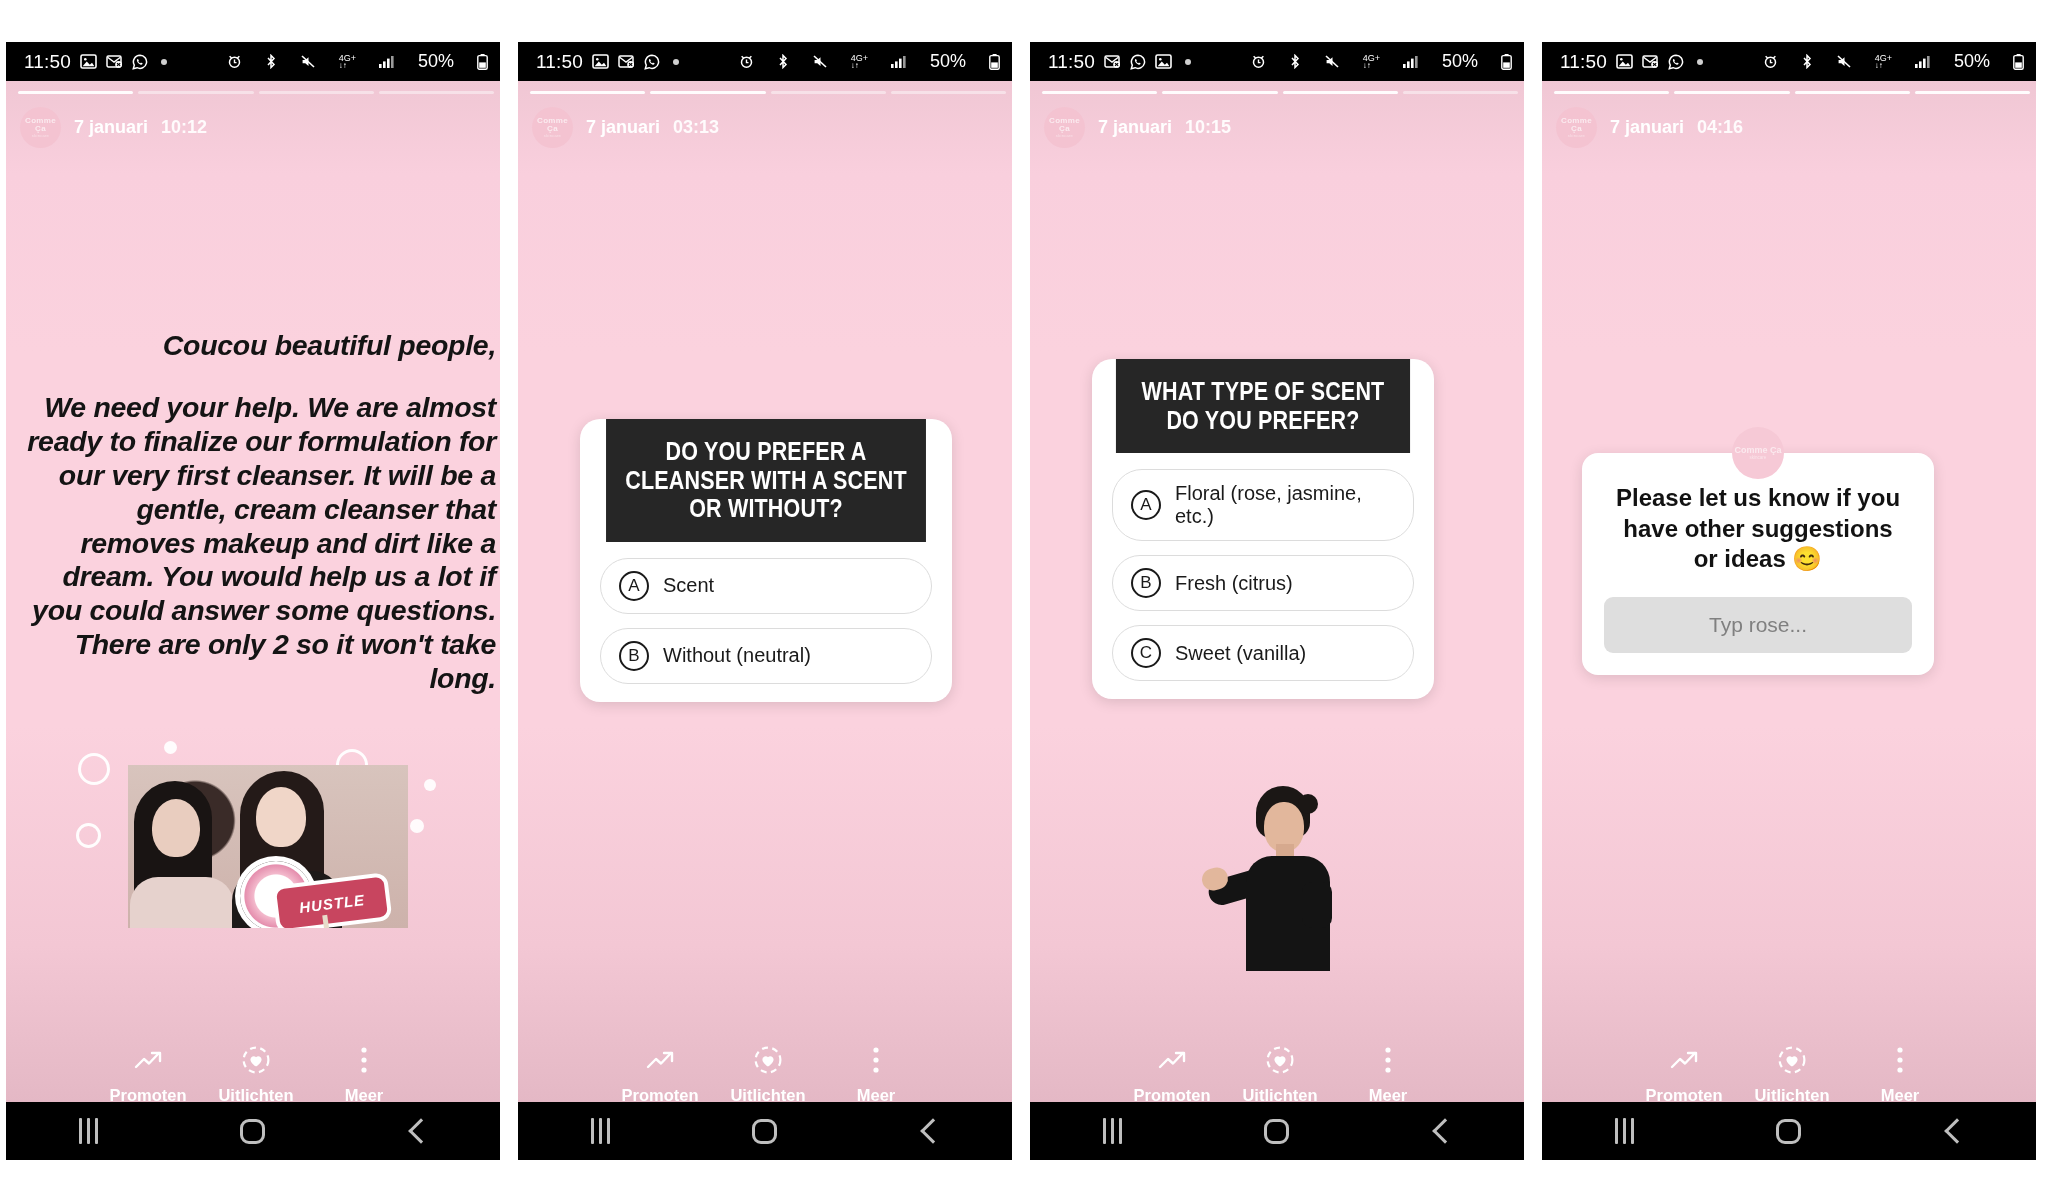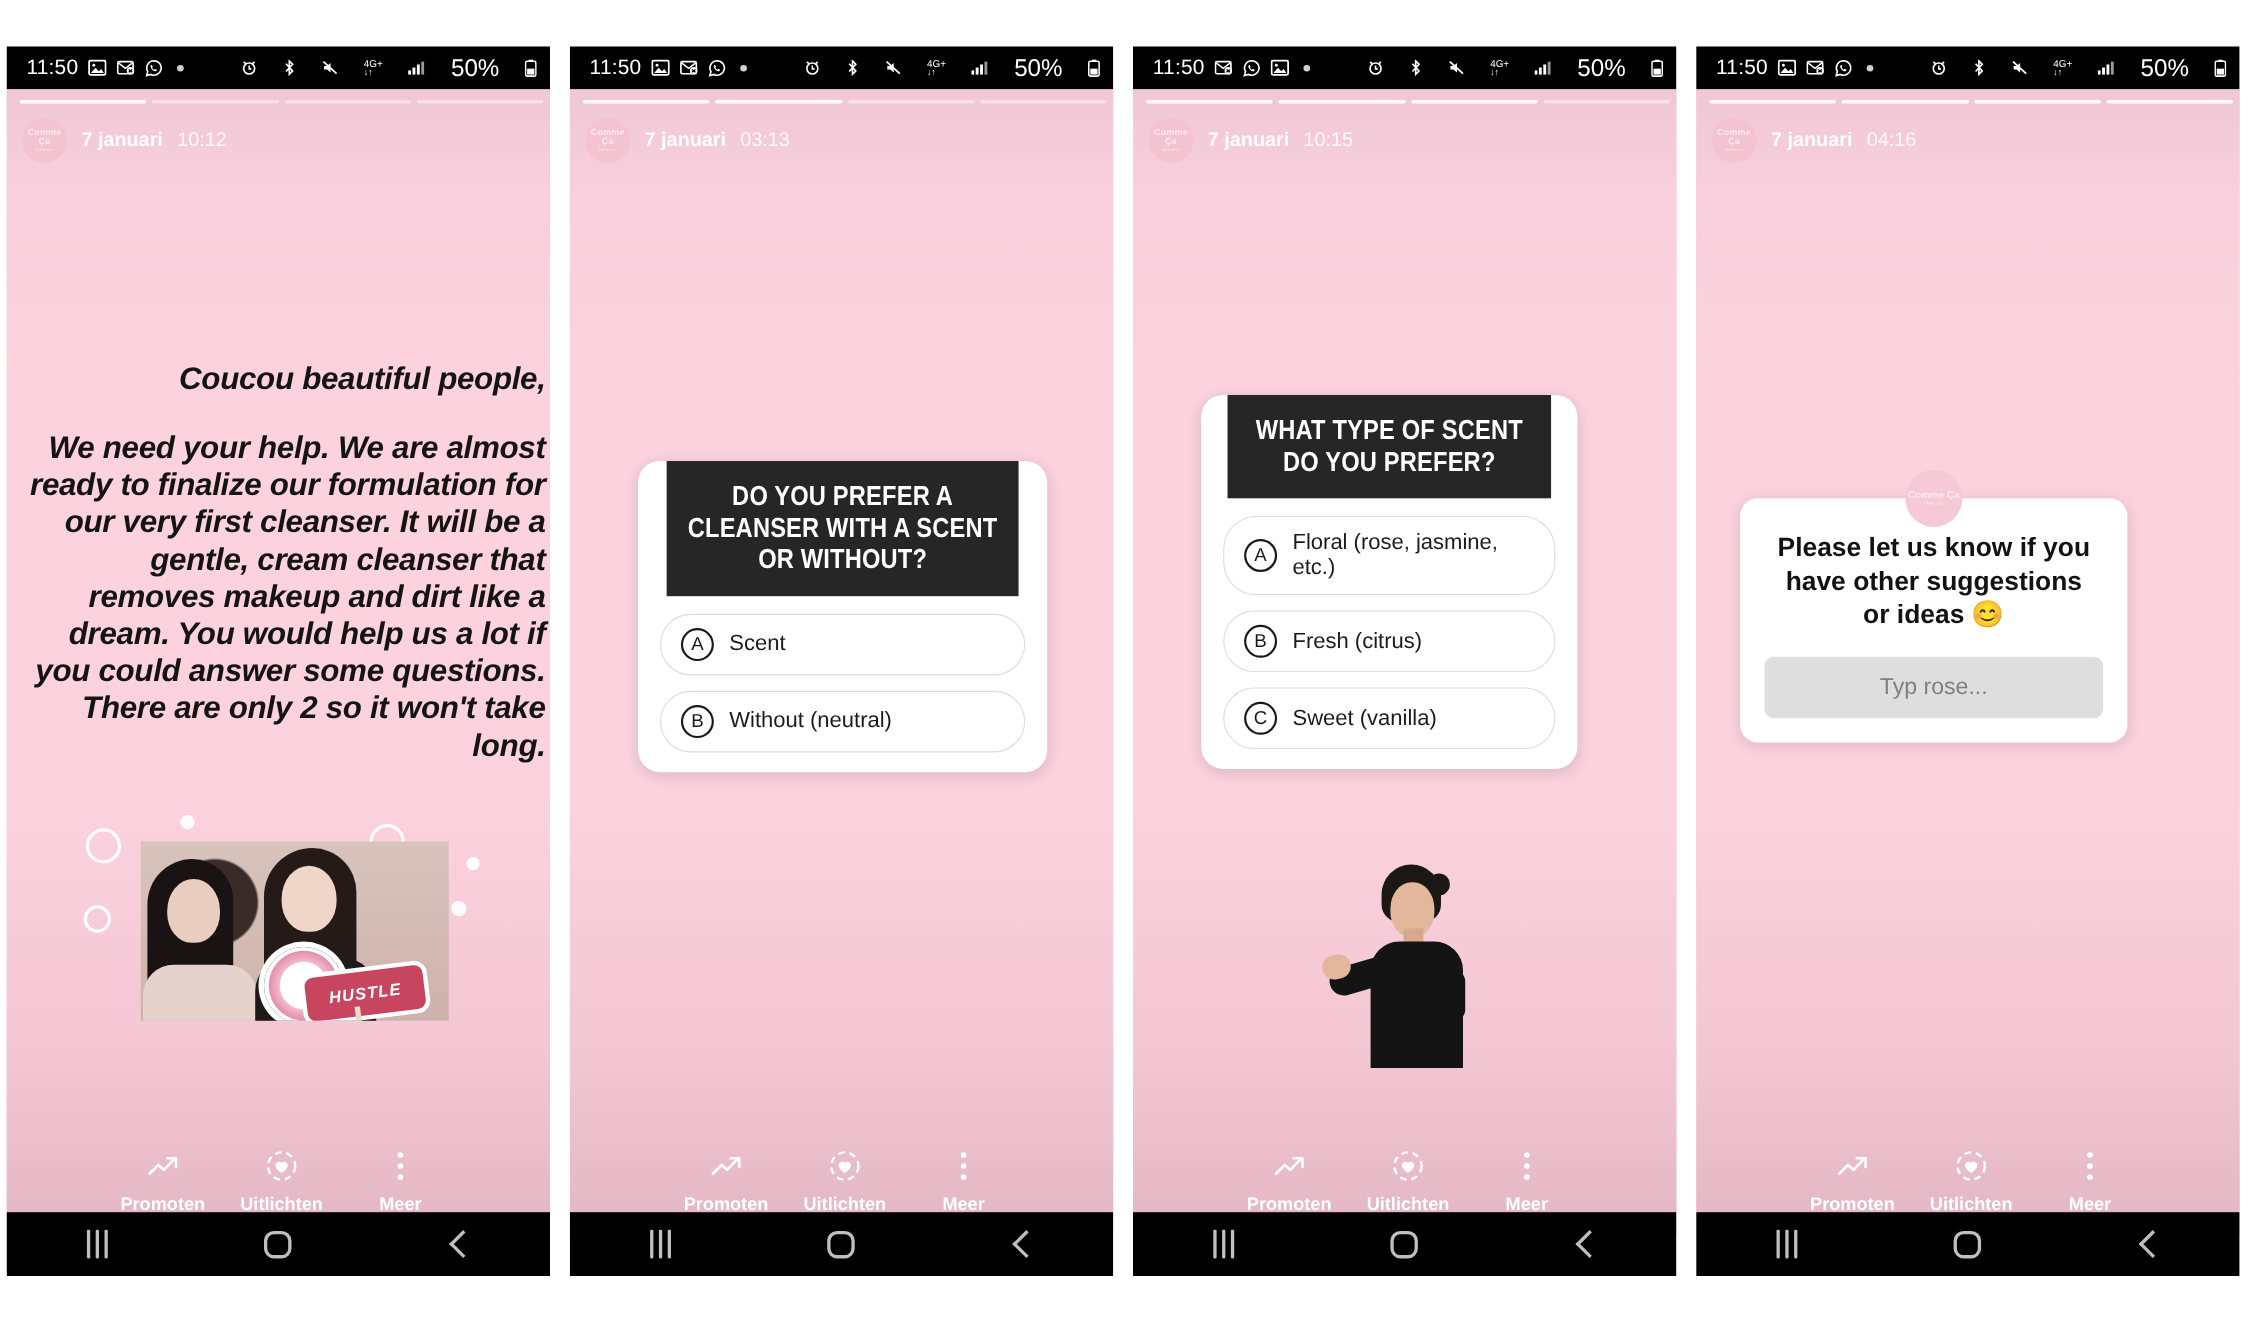--- a/index.html
+++ b/index.html
@@ -59,21 +59,21 @@
   .sb-time { font-size: 19px; letter-spacing: .2px; }
   .sb-right { display: flex; align-items: center; gap: 23px; }
   .sb-icon { display: inline-flex; align-items: center; justify-content: center; }
   .sb-icon svg { display: block; }
   .sb-dot {
     width: 6px; height: 6px; border-radius: 50%;
     background: #d0d0d0; display: inline-block; margin-left: 4px;
   }
   .sb-4g { font-size: 9px; line-height: 8px; text-align: left; }
   .sb-4g small { display:block; font-size:8px; }
-  .sb-batt { font-size: 22px; margin-left: 1px; letter-spacing: 0; }
+  .sb-batt { font-size: 18px; margin-left: 1px; letter-spacing: 0; }
 
   
   .story {
     position: absolute;
     left: 0; top: 39px;
     width: 500px;
     height: 1042px;
     background: linear-gradient(180deg,
        #f0c7d4 0%,
        #f9cfdd 9%,
@@ -110,21 +110,21 @@
   }
   .avatar .logo-a {
     font-size: 8px; color: rgba(255,255,255,0.65); font-weight: 700;
     letter-spacing: .3px; text-align: center; line-height: 8px;
   }
   .avatar .logo-b {
     font-size: 4px; color: rgba(255,255,255,0.5); letter-spacing: .3px;
     text-align: center; display:block;
   }
   .story-date { color: #ffffff; font-size: 18px; font-weight: 700; }
-  .story-time { color: rgba(255,255,255,0.92); font-size: 18px; font-weight: 400; }
+  .story-time { color: rgba(255,255,255,0.92); font-size: 18px; font-weight: 700; }
 
   
   .bigtext {
     position: absolute;
     left: 10px; right: 10px;
     top: 248px;
     text-align: right;
     color: #141414;
     font-weight: 700;
     font-style: italic;

